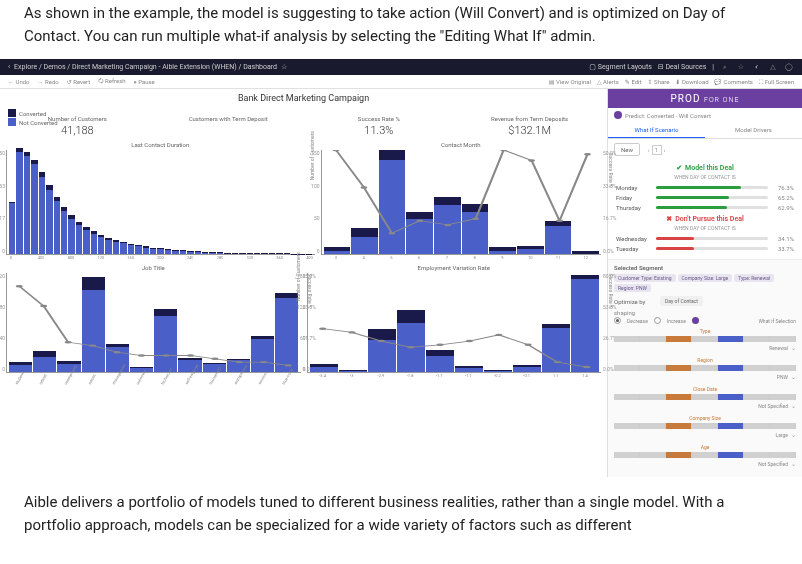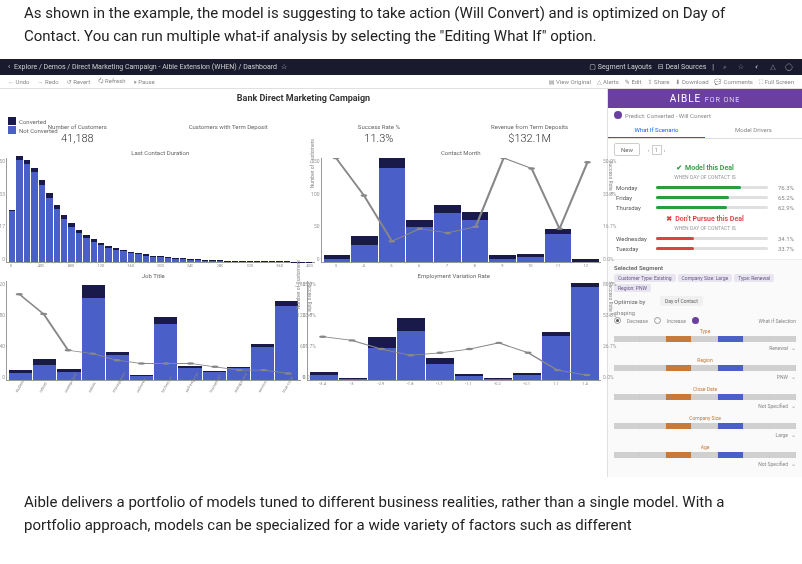--- a/index.html
+++ b/index.html
@@ -6,21 +6,21 @@
 body{background:#fff;width:802px;height:564px;overflow:hidden;font-size:10px;color:#333}
 .article-text{font-size:15px;line-height:1.5;color:#222;padding:2px 24px 12px}
 .topbar{background:#1a1a2e;color:#ccc;height:16px;display:flex;align-items:center;padding:0 8px;font-size:7px;gap:6px}
 .topbar-left{display:flex;gap:4px;align-items:center}
 .topbar-right{margin-left:auto;display:flex;gap:6px;align-items:center}
 .topbar-icon{width:10px;height:10px;display:flex;align-items:center;justify-content:center;opacity:.7}
 .toolbar{background:#fff;height:14px;display:flex;align-items:center;padding:0 8px;font-size:6px;color:#888;border-bottom:1px solid #e0e0e0;gap:8px}
 .toolbar-right{margin-left:auto;display:flex;gap:6px}
 .dashboard{display:flex;background:#fff}
 .main{flex:1;padding:4px 6px}
-.title{text-align:center;font-size:9px;font-weight:700;margin-bottom:20px}
+.title{text-align:center;font-size:9px;font-weight:400;margin-bottom:12px}
 .subtitle{text-align:center;font-size:8px;font-weight:500;margin-bottom:4px;color:#444}
 .legend{display:flex;flex-direction:column;gap:1px;position:absolute;margin-top:-6px;margin-left:2px}
 .legend-item{display:flex;align-items:center;gap:3px;font-size:6px;color:#666}
 .legend-sw{width:8px;height:8px}
 .kpi-row{display:flex;gap:8px;justify-content:space-between;margin:2px 0 4px}
 .kpi{text-align:center;flex:1}
 .kpi-label{font-size:6px;color:#666;margin-bottom:2px}
 .kpi-val{font-size:11px;font-weight:300;color:#333}
 .charts-row{display:flex;gap:6px;margin-bottom:4px}
 .chart-box{flex:1;position:relative}
@@ -70,21 +70,21 @@
 .slider-label{text-align:center;font-size:5px;color:#c77a3a;margin-bottom:2px}
 .slider-bar{height:6px;background:linear-gradient(90deg,#ccc,#ccc);position:relative;display:flex}
 .slider-seg{height:100%}
 .slider-val{display:flex;justify-content:flex-end;font-size:5px;color:#888;align-items:center;gap:3px;margin-top:2px}
 .chev{font-size:6px;color:#999}
 .circle-icon{width:8px;height:8px;border-radius:50%;display:inline-block}
 </style>
 </head>
 <body>
 
-<p class="article-text">As shown in the example, the model is suggesting to take action (Will Convert) and is optimized on Day of Contact. You can run multiple what-if analysis by selecting the "Editing What If" option.</p>
+<p class="article-text">As shown in the example, the model is suggesting to take action (Will Convert) and is optimized on Day of Contact. You can run multiple what-if analysis by selecting the "Editing What If" admin.</p>
 
 <div>
   <div class="topbar">
     <div class="topbar-left">
       <span>‹</span>
       <span>Explore / Demos / Direct Marketing Campaign - Aible Extension (WHEN) / Dashboard</span>
       <span>☆</span>
     </div>
     <div class="topbar-right">
       <span>▢ <span>Segment Layouts</span></span>
@@ -565,21 +565,21 @@
               <span>-0.1</span>
               <span>1.1</span>
               <span>1.4</span>
             </div>
         </div>
       </div>
     </div>
 
     <div class="sidebar">
       <div class="aible-header">
-        <span>AIBLE</span> <span style="font-weight:300;font-size:7px">FOR ONE</span>
+        <span>PROD</span> <span style="font-weight:300;font-size:7px">FOR ONE</span>
       </div>
       <div class="side-info">
         <span class="circle-icon" style="background:#6b3fa0"></span>
         <span>Predict: Converted - Will Convert</span>
       </div>
       <div class="side-tabs" id="side-tabs">
           <div class="side-tab active">What If Scenario</div>
           <div class="side-tab">Model Drivers</div>
         </div>
       <div class="side-sec">

